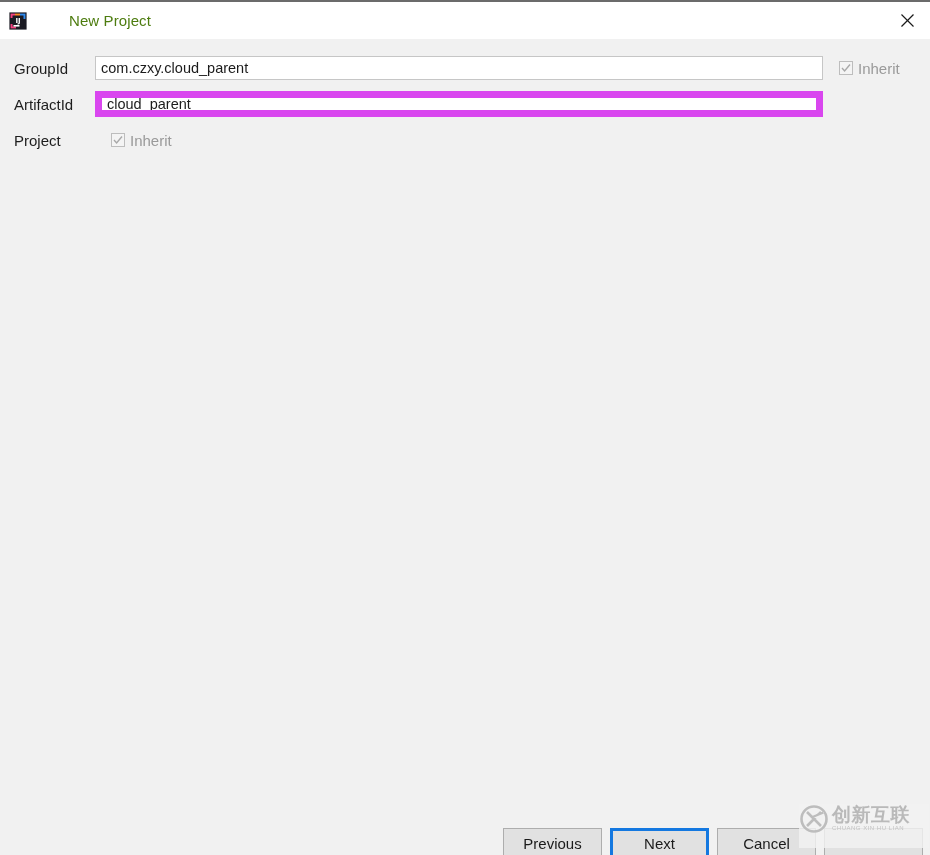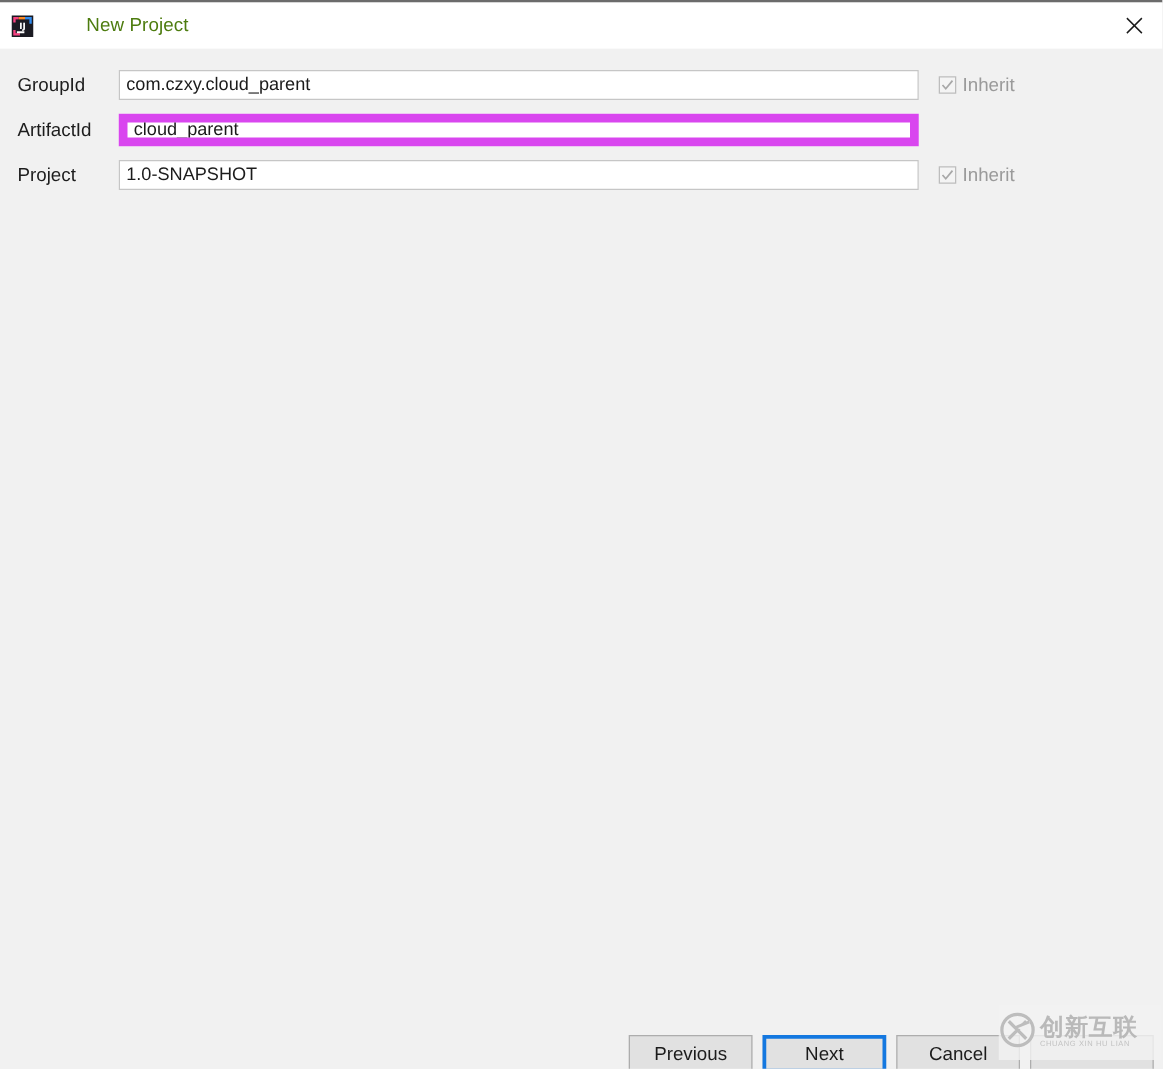--- a/index.html
+++ b/index.html
@@ -81,21 +81,21 @@
   }
   .field-label {
     width: 81px;
     min-width: 81px;
     font-size: 15px;
     color: #1d1d1d;
     line-height: 1;
     white-space: nowrap;
   }
   .text-input {
-    width: 640px;
+    width: 728px;
     height: 24px;
     background: #ffffff;
     border: 1px solid #c6c6c6;
     font-family: "Liberation Sans", sans-serif;
     font-size: 14.5px;
     color: #1b1b1b;
     padding: 0 5px;
     line-height: 22px;
     outline: none;
     display: block;
@@ -170,21 +170,21 @@
   }
 
   
   .watermark {
     position: absolute;
     right: 1px;
     bottom: 7px;
     width: 130px;
     height: 44px;
     display: flex;
-    align-items: center;
+    align-items: flex-start;
     pointer-events: none;
     background: rgba(241,241,241,0.82);
     margin-top: 32px;
   }
   .wm-logo { flex: 0 0 auto; margin-right: 3px; }
   .wm-text-wrap {
     display: flex;
     flex-direction: column;
     justify-content: center;
   }
@@ -248,21 +248,20 @@
       </span>
     </div>
 
     <div class="form-row">
       <span class="field-label">ArtifactId</span>
       <input class="text-input focused" type="text" value="cloud_parent" style="">
     </div>
 
     <div class="form-row">
       <span class="field-label">Project</span>
-      <input class="text-input" type="text" value="1.0-SNAPSHOT" style="">
       <span class="inherit-box">
         <span class="checkbox">
           <svg width="10" height="10" viewBox="0 0 10 10">
             <polyline points="1,5 3.6,8 9,1.5" fill="none" stroke="#a8a8a8" stroke-width="1.4"></polyline>
           </svg>
         </span>
         <span class="inherit-label">Inherit</span>
       </span>
     </div>
 

